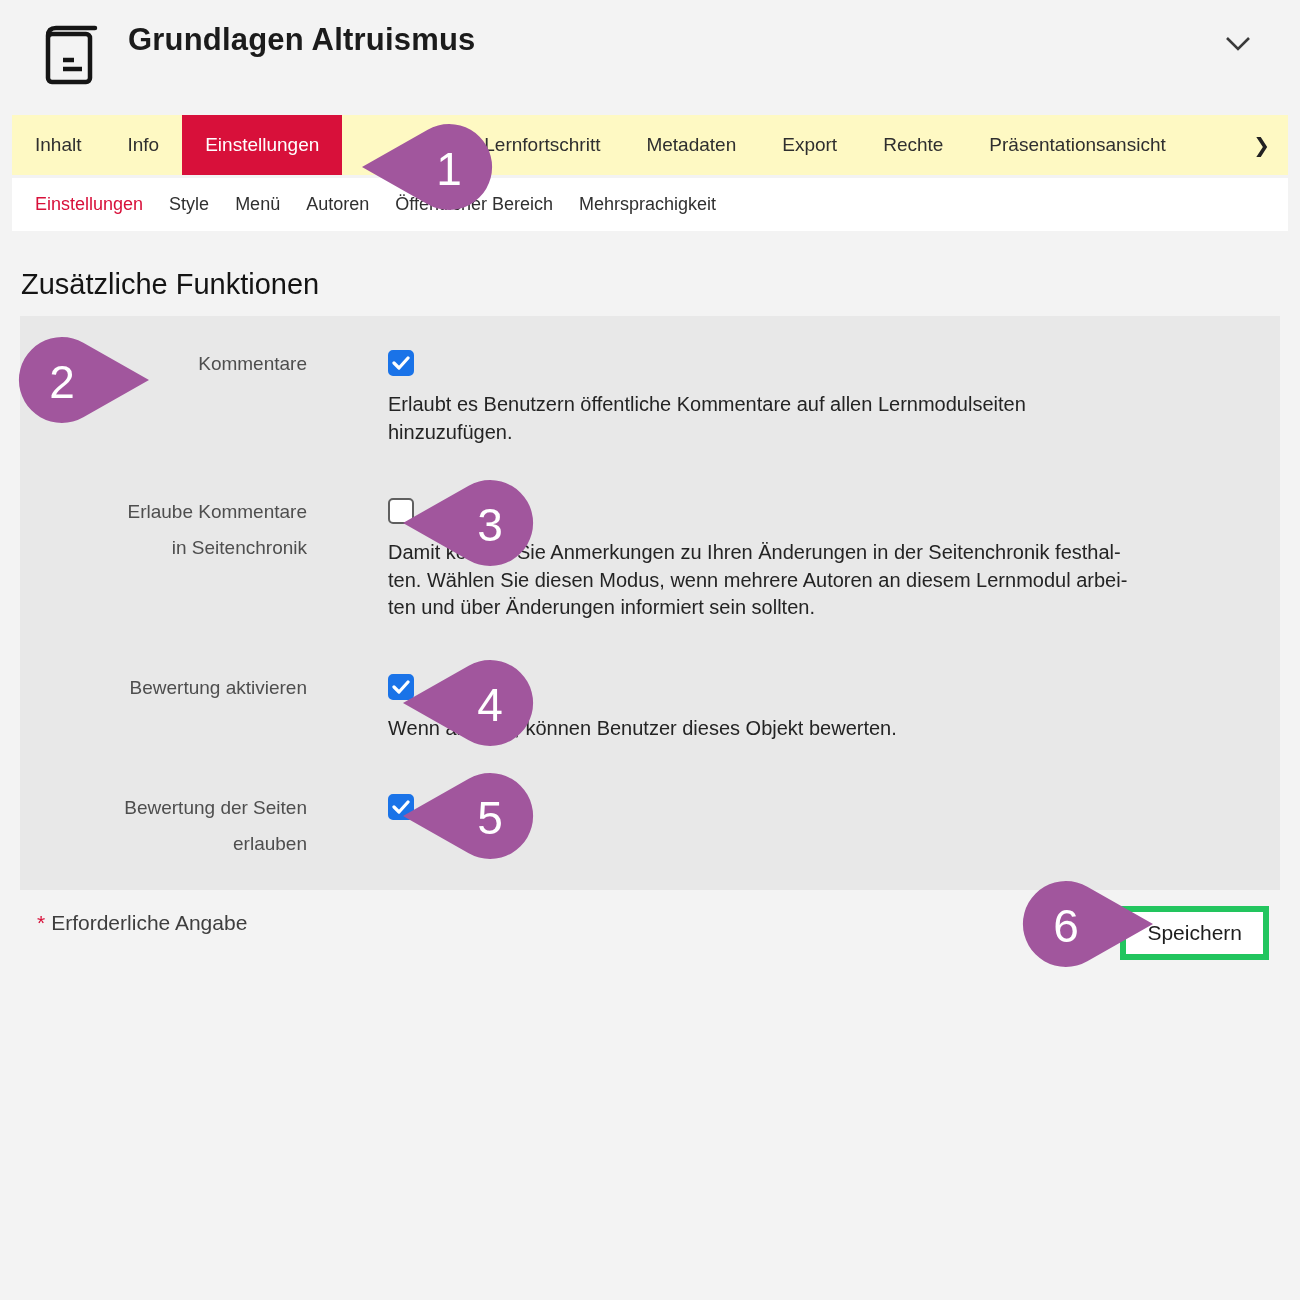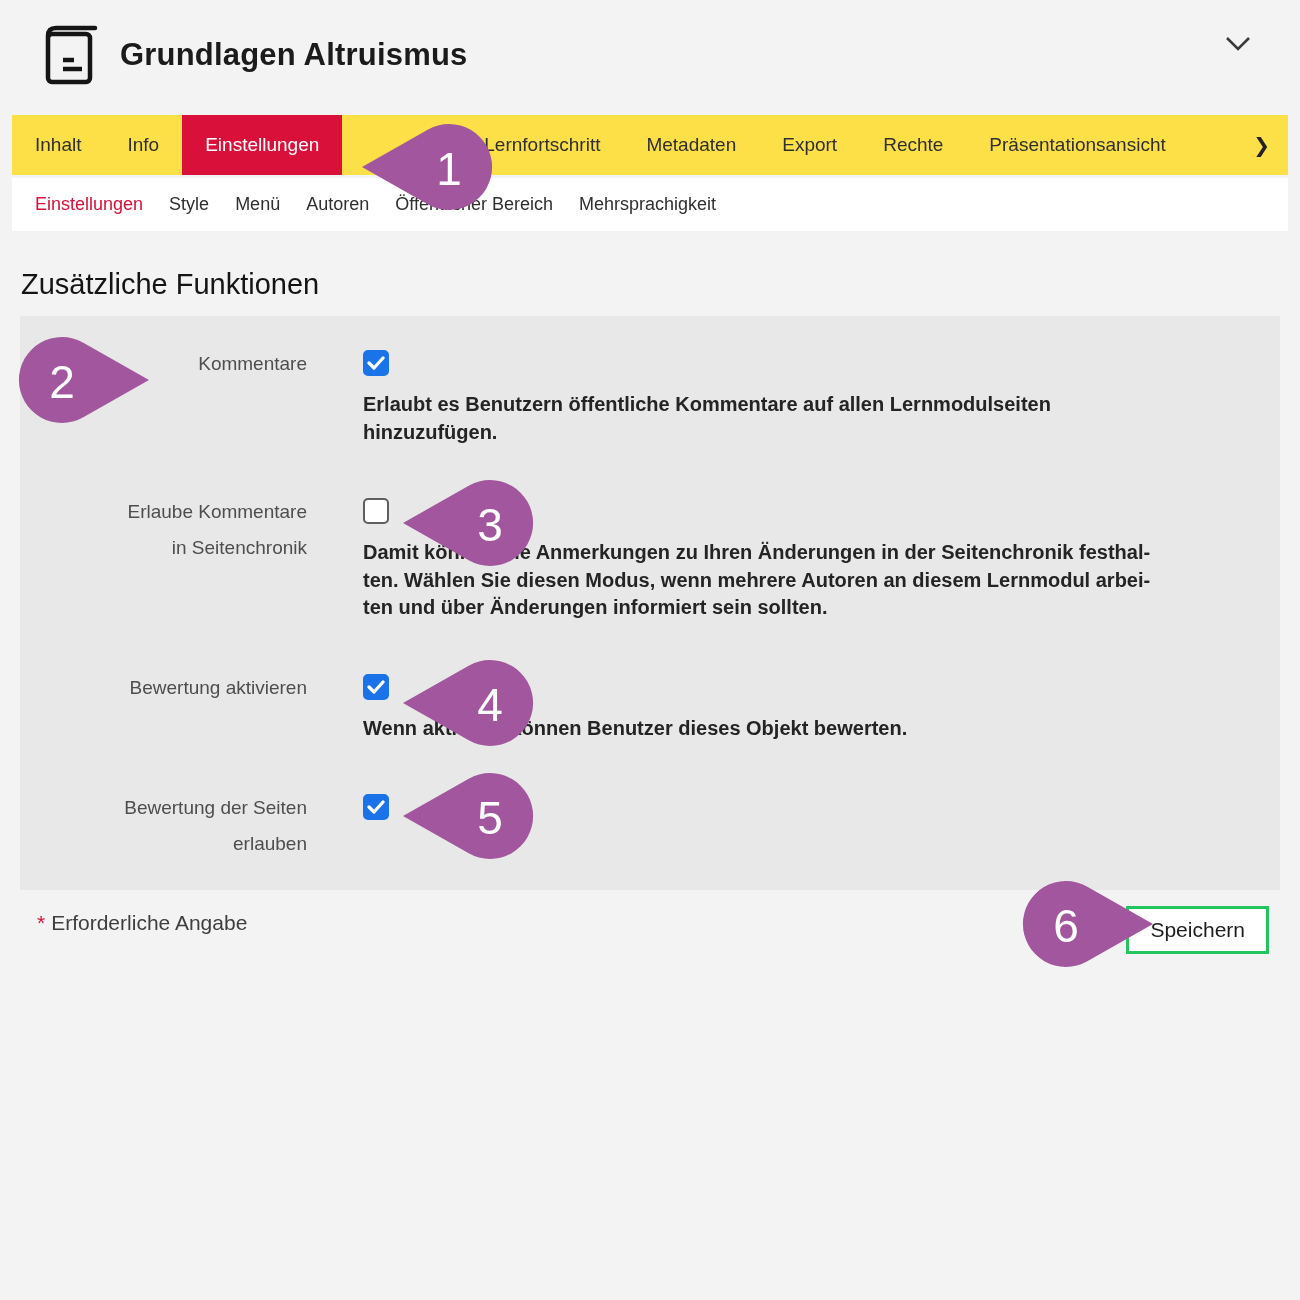--- a/index.html
+++ b/index.html
@@ -8,28 +8,28 @@
     background: #f3f3f3;
     font-family: "Liberation Sans", "DejaVu Sans", sans-serif;
     color: #222;
     position: relative;
     overflow: hidden;
   }
   .page { position: relative; width: 1300px; height: 1300px; }
 
   
   .header { position: relative; padding: 22px 50px 0 38px; height: 115px; }
-  .header-inner { display: flex; align-items: center; gap: 20px; }
+  .header-inner { display: flex; align-items: flex-start; gap: 28px; }
   .obj-icon { width: 62px; height: 66px; flex: 0 0 auto; }
   .page-title { font-size: 31px; font-weight: bold; color: #1b1b1b; letter-spacing: 0.2px; }
   .collapse-btn { position: absolute; right: 48px; top: 34px; width: 28px; height: 20px; cursor: pointer; }
 
   
   .tabbar {
-    margin: 0 12px; background: #fde047; height: 60px;
+    margin: 0 12px; background: #fef9c3; height: 60px;
     display: flex; align-items: stretch; padding-left: 0;
   }
   .tab {
     display: flex; align-items: center; padding: 0 23px;
     font-size: 19px; color: #2f2f2f; cursor: pointer; white-space: nowrap;
   }
   .tab.active { background: #d8103a; color: #ffffff; }
   .tab.tab-gap { margin-left: 119px; }
   .tab-overflow { margin-left: auto; display: flex; align-items: center; padding-right: 18px;
     font-size: 20px; font-weight: bold; color: #222; cursor: pointer; }
@@ -49,39 +49,39 @@
   .form-box {
     margin: 15px 20px 0 20px; width: 1260px; background: #e8e8e8;
     padding: 30px 0 28px 0;
   }
   .form-row { display: flex; margin-bottom: 48px; }
   .form-row:last-child { margin-bottom: 0; }
   .label-col {
     width: 287px; flex: 0 0 auto; text-align: right;
     font-size: 19px; line-height: 36px; color: #4e4e4e; padding-top: 0;
   }
-  .ctrl-col { margin-left: 56px; flex: 1; font-weight: bold; }
+  .ctrl-col { margin-left: 81px; flex: 1; }
   .cb {
     width: 26px; height: 26px; border-radius: 5px; background: #ffffff;
     border: 2px solid #5f5f5f; display: flex; align-items: center; justify-content: center;
     cursor: pointer; margin-top: 4px;
   }
   .cb svg { display: none; }
   .cb.checked { background: #1a73e8; border-color: #1a73e8; }
   .cb.checked svg { display: block; }
   .desc { margin-top: 15px; font-size: 20px; line-height: 27.5px; color: #242424; max-width: 880px; }
 
   
   .form-footer {
     margin: 16px 31px 0 21px; display: flex; justify-content: space-between; align-items: flex-start;
   }
   .required-note { font-size: 21px; color: #3e3e3e; padding-left: 16px; padding-top: 5px; }
   .required-star { color: #d8103a; margin-right: 6px; }
   .save-button {
-    background: #ffffff; border: 3px solid #22c55e; color: #1d1d1d;
+    background: #ffffff; border: 6px solid #22c55e; color: #1d1d1d;
     font-size: 21px; font-family: inherit; padding: 9px 21px; cursor: pointer;
   }
 
   
   .annot { position: absolute; z-index: 10; pointer-events: none; }
   .annot text {
     font-family: "Liberation Sans", "DejaVu Sans", sans-serif;
     font-size: 46px; fill: #ffffff;
   }
 </style>

